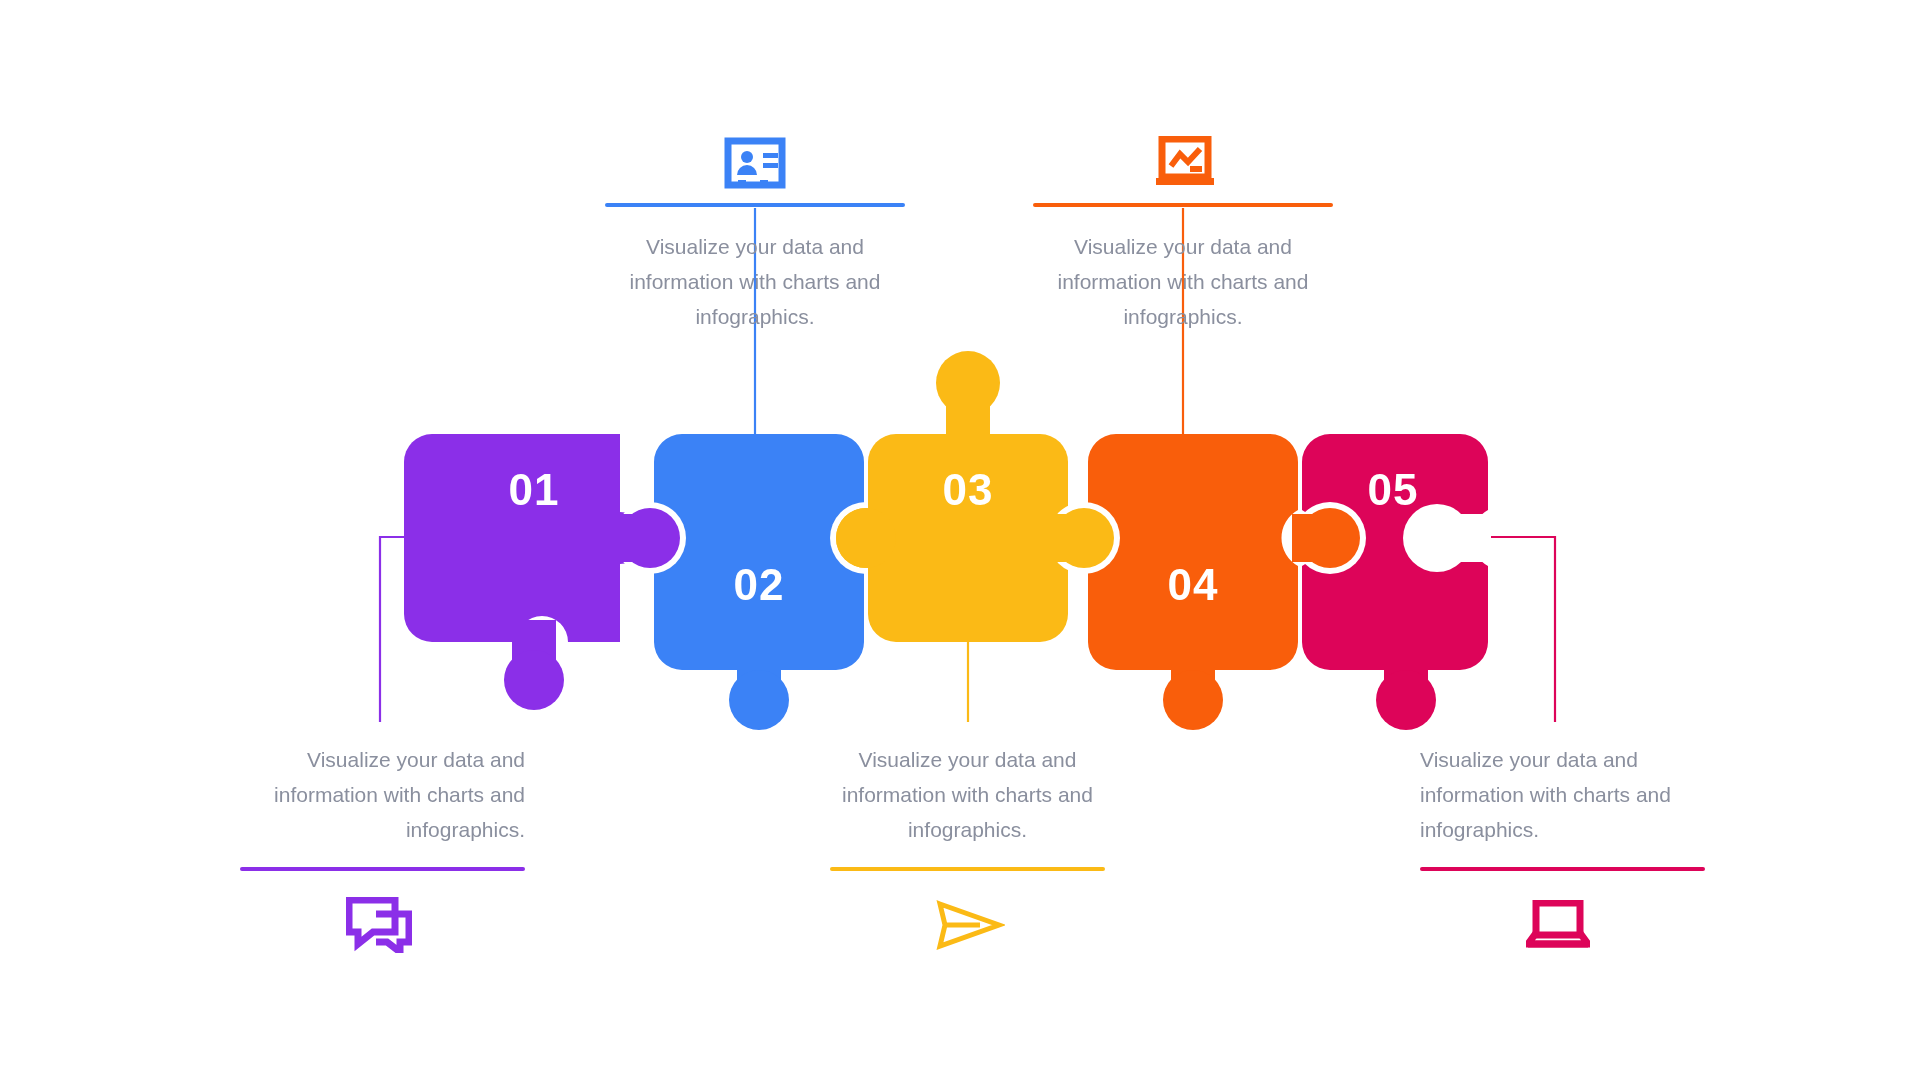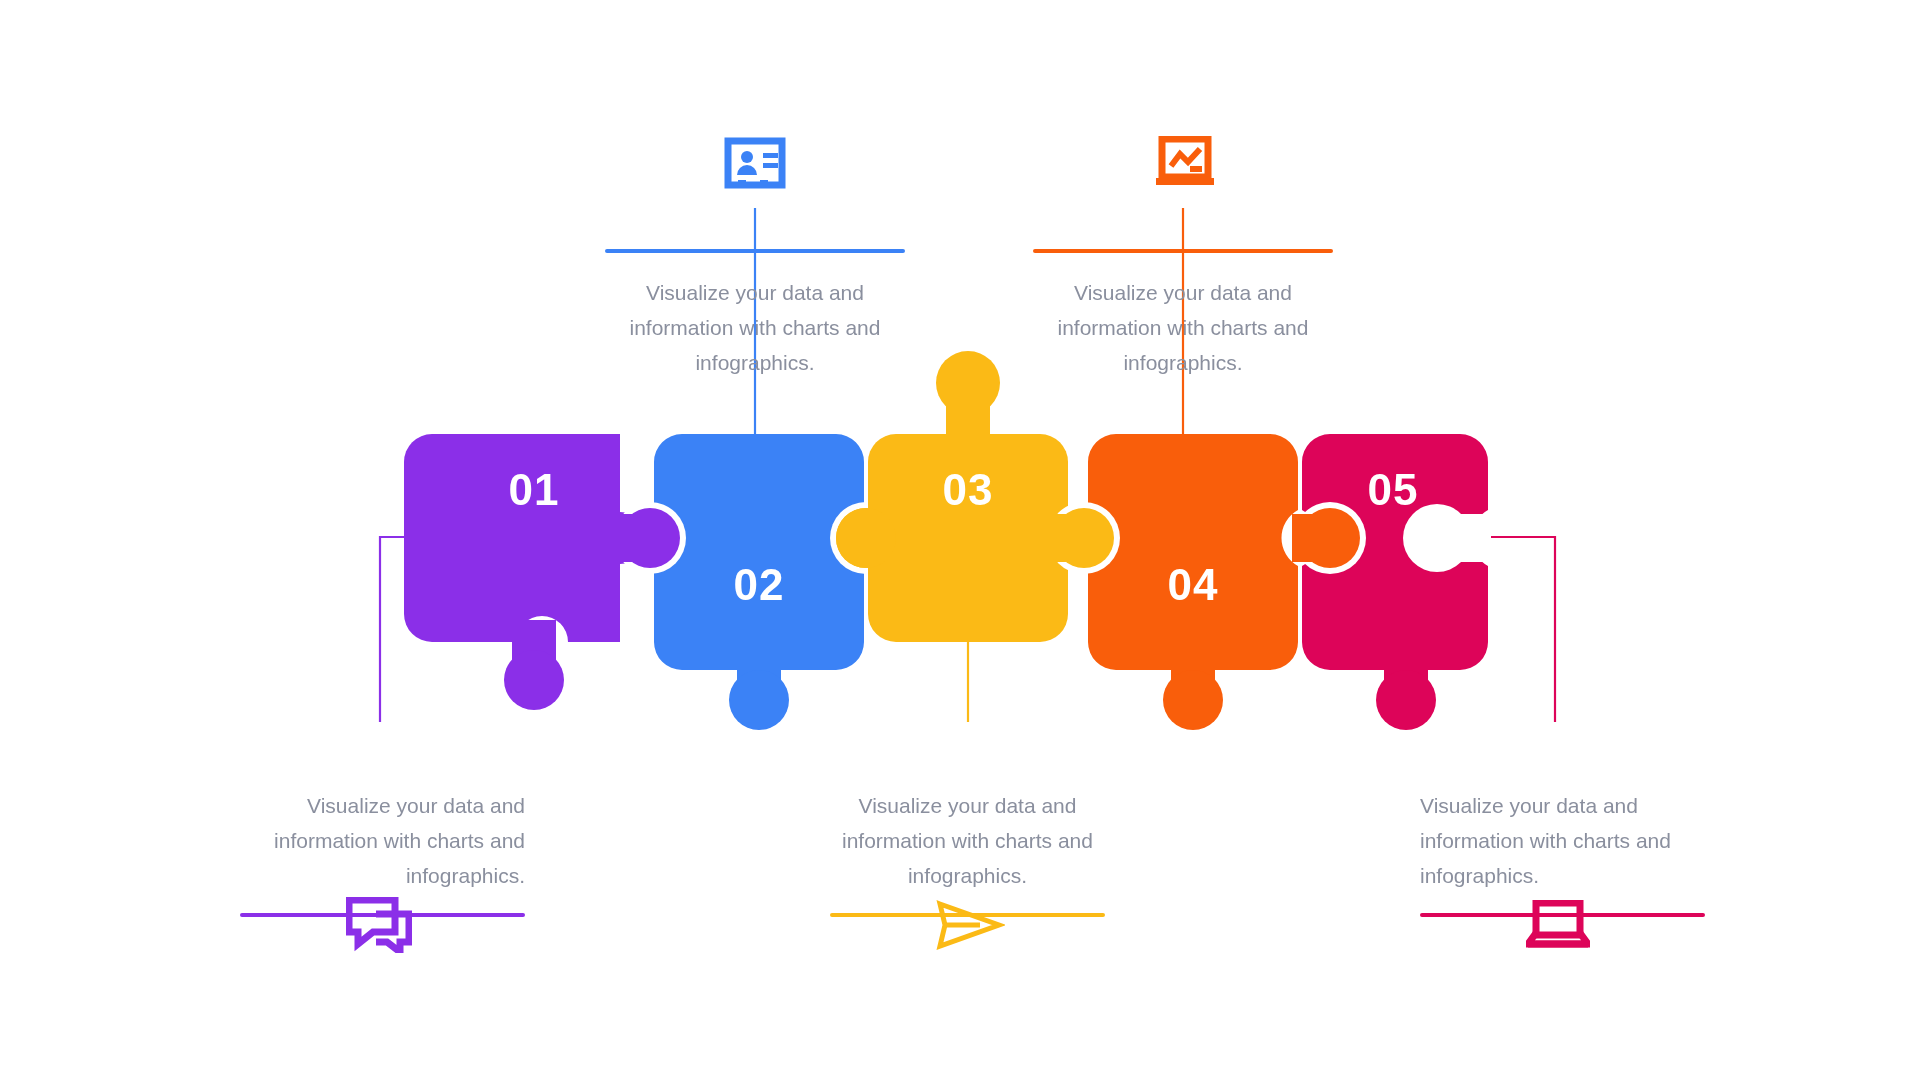--- a/index.html
+++ b/index.html
@@ -11,21 +11,20 @@
   }
   #stage { position:relative; width:1920px; height:1080px; }
 
   
   #puzzle-board { position:absolute; left:0; top:0; width:1920px; height:1080px; }
 
   
   .desc {
     position:absolute;
     width:300px;
-    margin-top:46px;
   }
   .desc .rule {
     height:4px; width:100%; border-radius:2px;
   }
   .desc .body {
     font-size:21px;
     line-height:35px;
     color:#8a8f9e;
     font-weight:400;
   }

